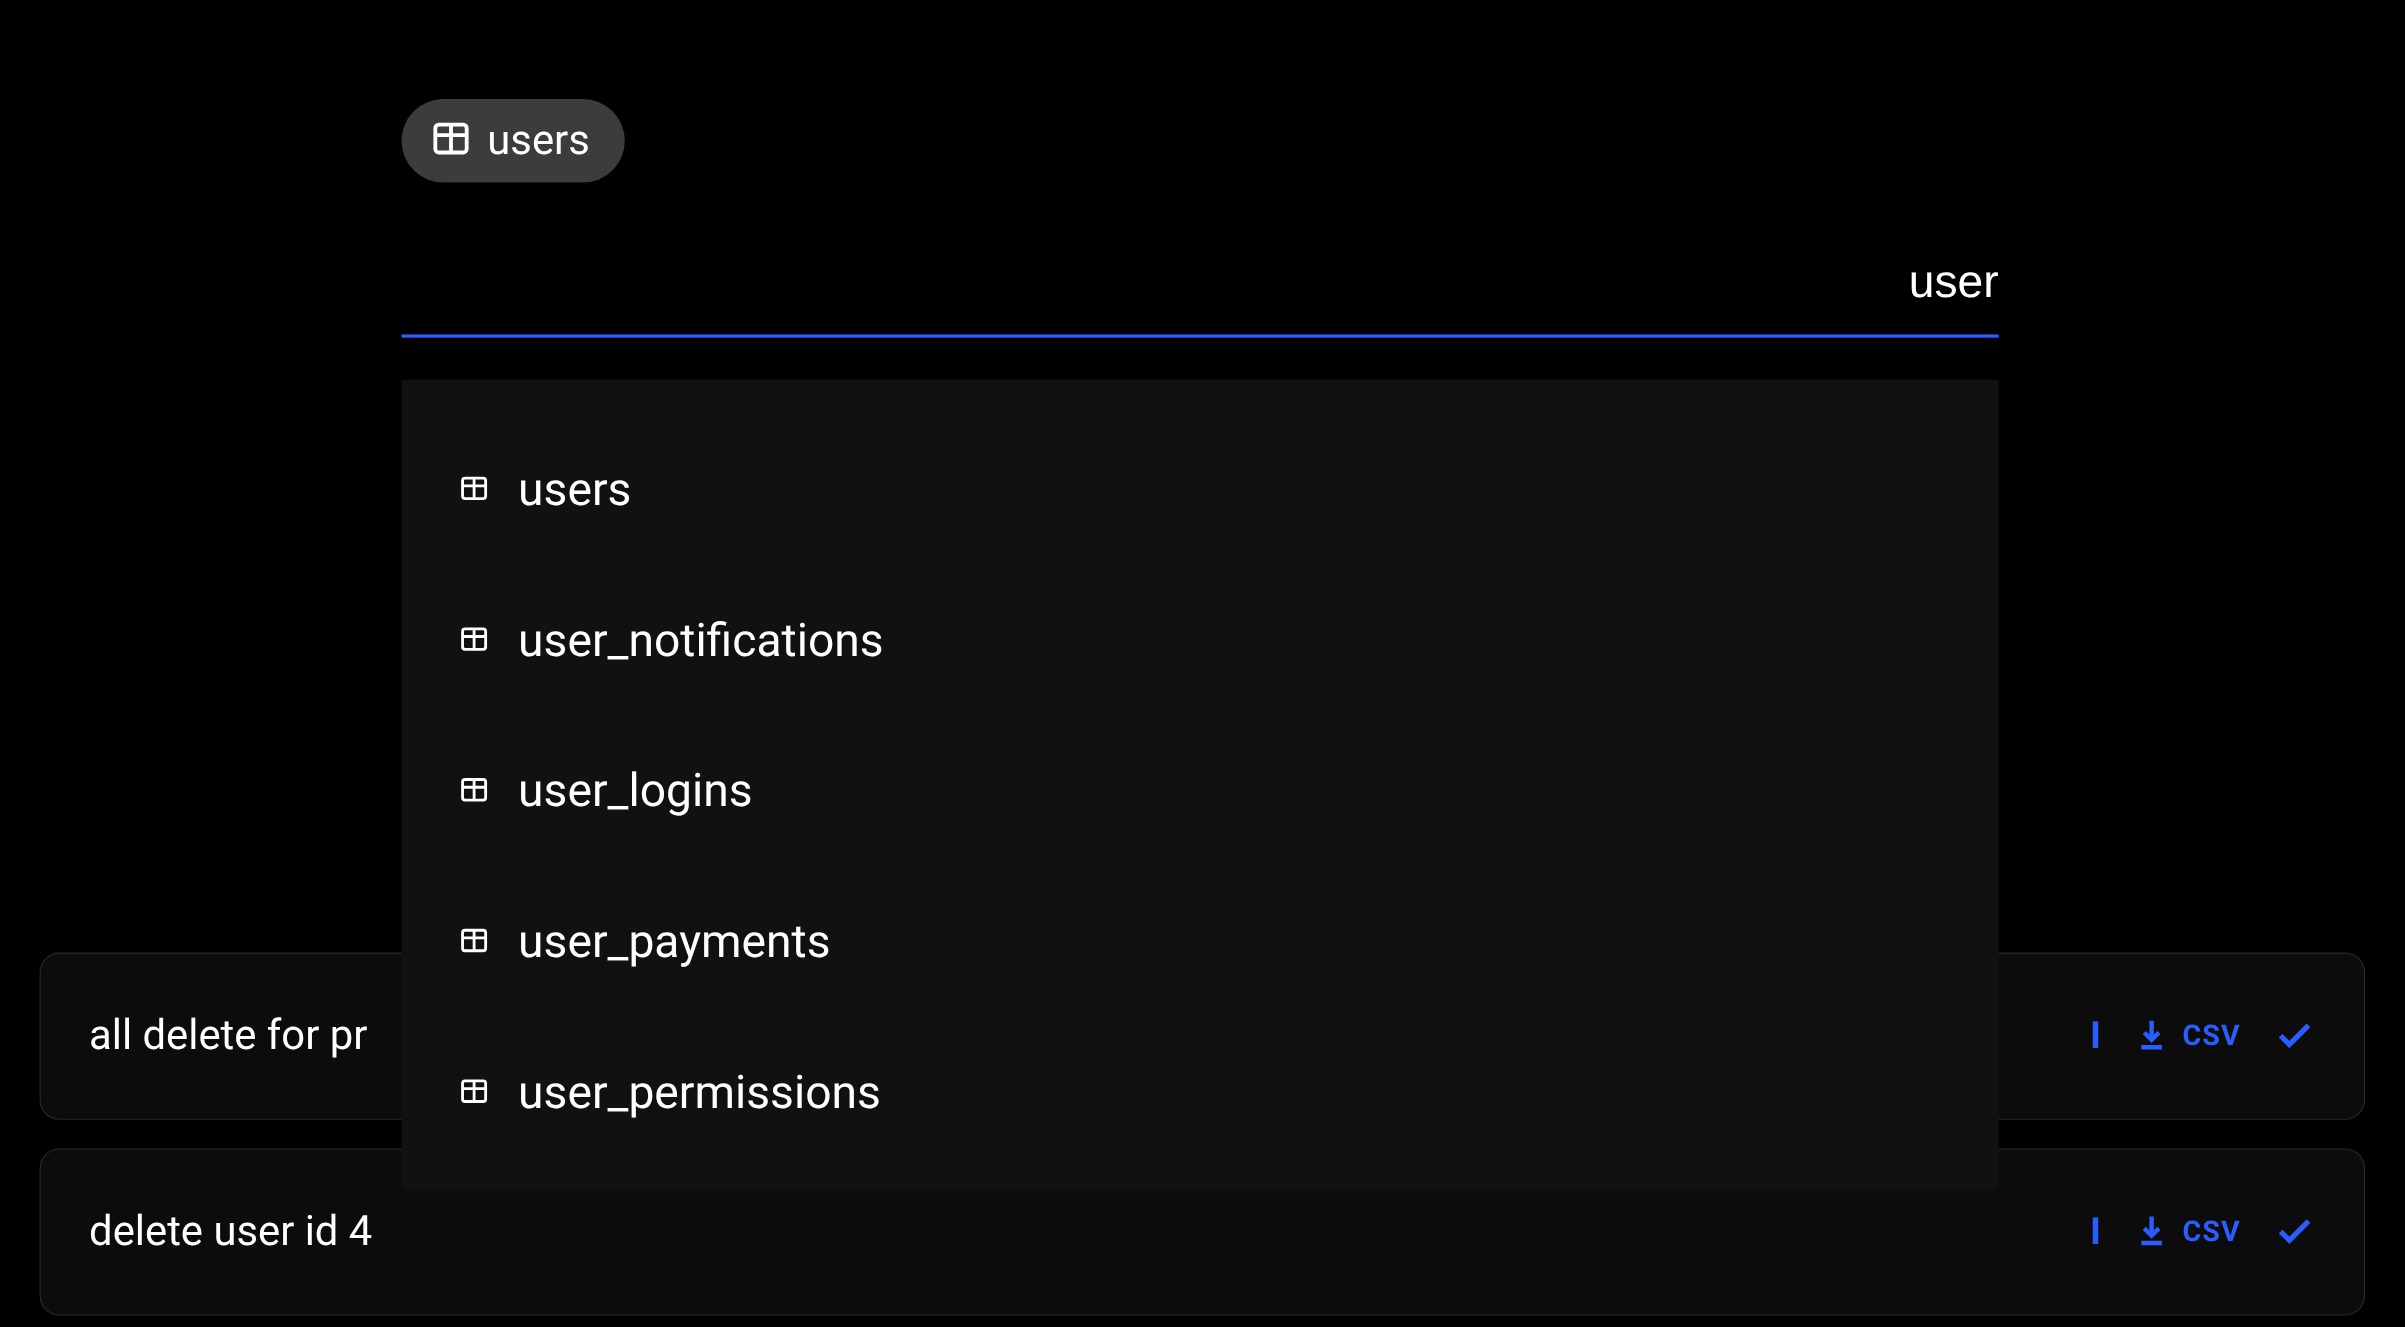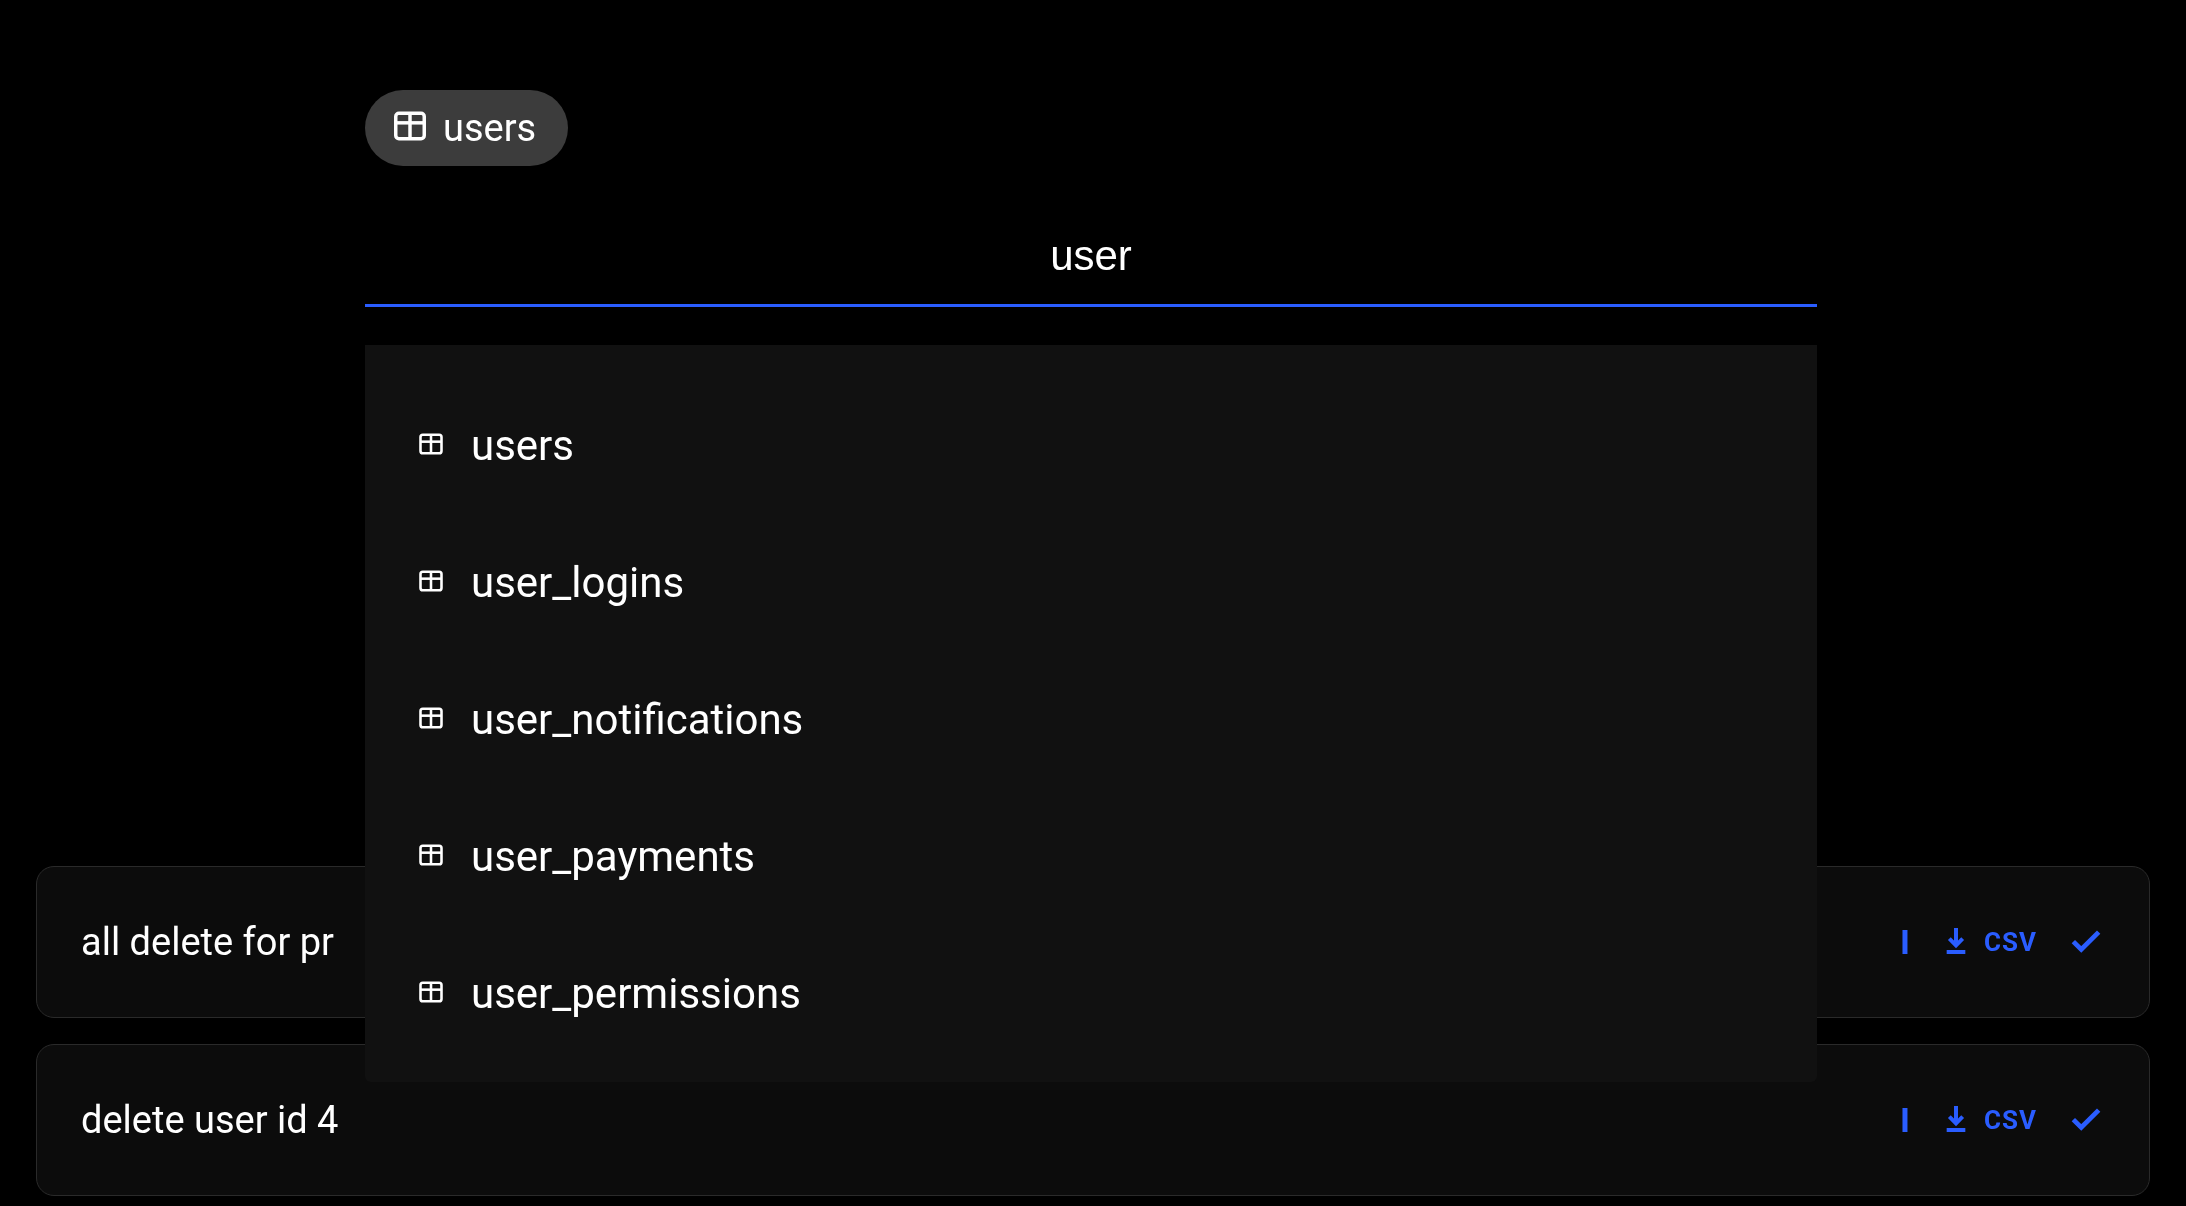--- a/index.html
+++ b/index.html
@@ -38,21 +38,21 @@
     left: 365px;
     width: 1452px;
   }
   .search-input {
     width: 100%;
     background: transparent;
     border: none;
     outline: none;
     color: #ffffff;
     font-size: 42px;
-    text-align: center;
+    text-align: right;
     padding-bottom: 24px;
     caret-color: #ffffff;
   }
   .search-underline {
     height: 3px;
     width: 100%;
     background: #2a5dff;
   }
 
   
@@ -171,31 +171,31 @@
     <span class="dd-label">users</span>
   </div>
   <div class="dd-item">
     <span>
       <svg class="tbl-icon-sm" viewBox="0 0 24 24" fill="none" stroke="#ffffff" stroke-width="2.2">
         <rect x="3" y="4" width="18" height="16" rx="2"></rect>
         <line x1="3" y1="10" x2="21" y2="10"></line>
         <line x1="12" y1="4" x2="12" y2="20"></line>
       </svg>
     </span>
+    <span class="dd-label">user_notifications</span>
+  </div>
+  <div class="dd-item">
+    <span>
+      <svg class="tbl-icon-sm" viewBox="0 0 24 24" fill="none" stroke="#ffffff" stroke-width="2.2">
+        <rect x="3" y="4" width="18" height="16" rx="2"></rect>
+        <line x1="3" y1="10" x2="21" y2="10"></line>
+        <line x1="12" y1="4" x2="12" y2="20"></line>
+      </svg>
+    </span>
     <span class="dd-label">user_logins</span>
-  </div>
-  <div class="dd-item">
-    <span>
-      <svg class="tbl-icon-sm" viewBox="0 0 24 24" fill="none" stroke="#ffffff" stroke-width="2.2">
-        <rect x="3" y="4" width="18" height="16" rx="2"></rect>
-        <line x1="3" y1="10" x2="21" y2="10"></line>
-        <line x1="12" y1="4" x2="12" y2="20"></line>
-      </svg>
-    </span>
-    <span class="dd-label">user_notifications</span>
   </div>
   <div class="dd-item">
     <span>
       <svg class="tbl-icon-sm" viewBox="0 0 24 24" fill="none" stroke="#ffffff" stroke-width="2.2">
         <rect x="3" y="4" width="18" height="16" rx="2"></rect>
         <line x1="3" y1="10" x2="21" y2="10"></line>
         <line x1="12" y1="4" x2="12" y2="20"></line>
       </svg>
     </span>
     <span class="dd-label">user_payments</span>

